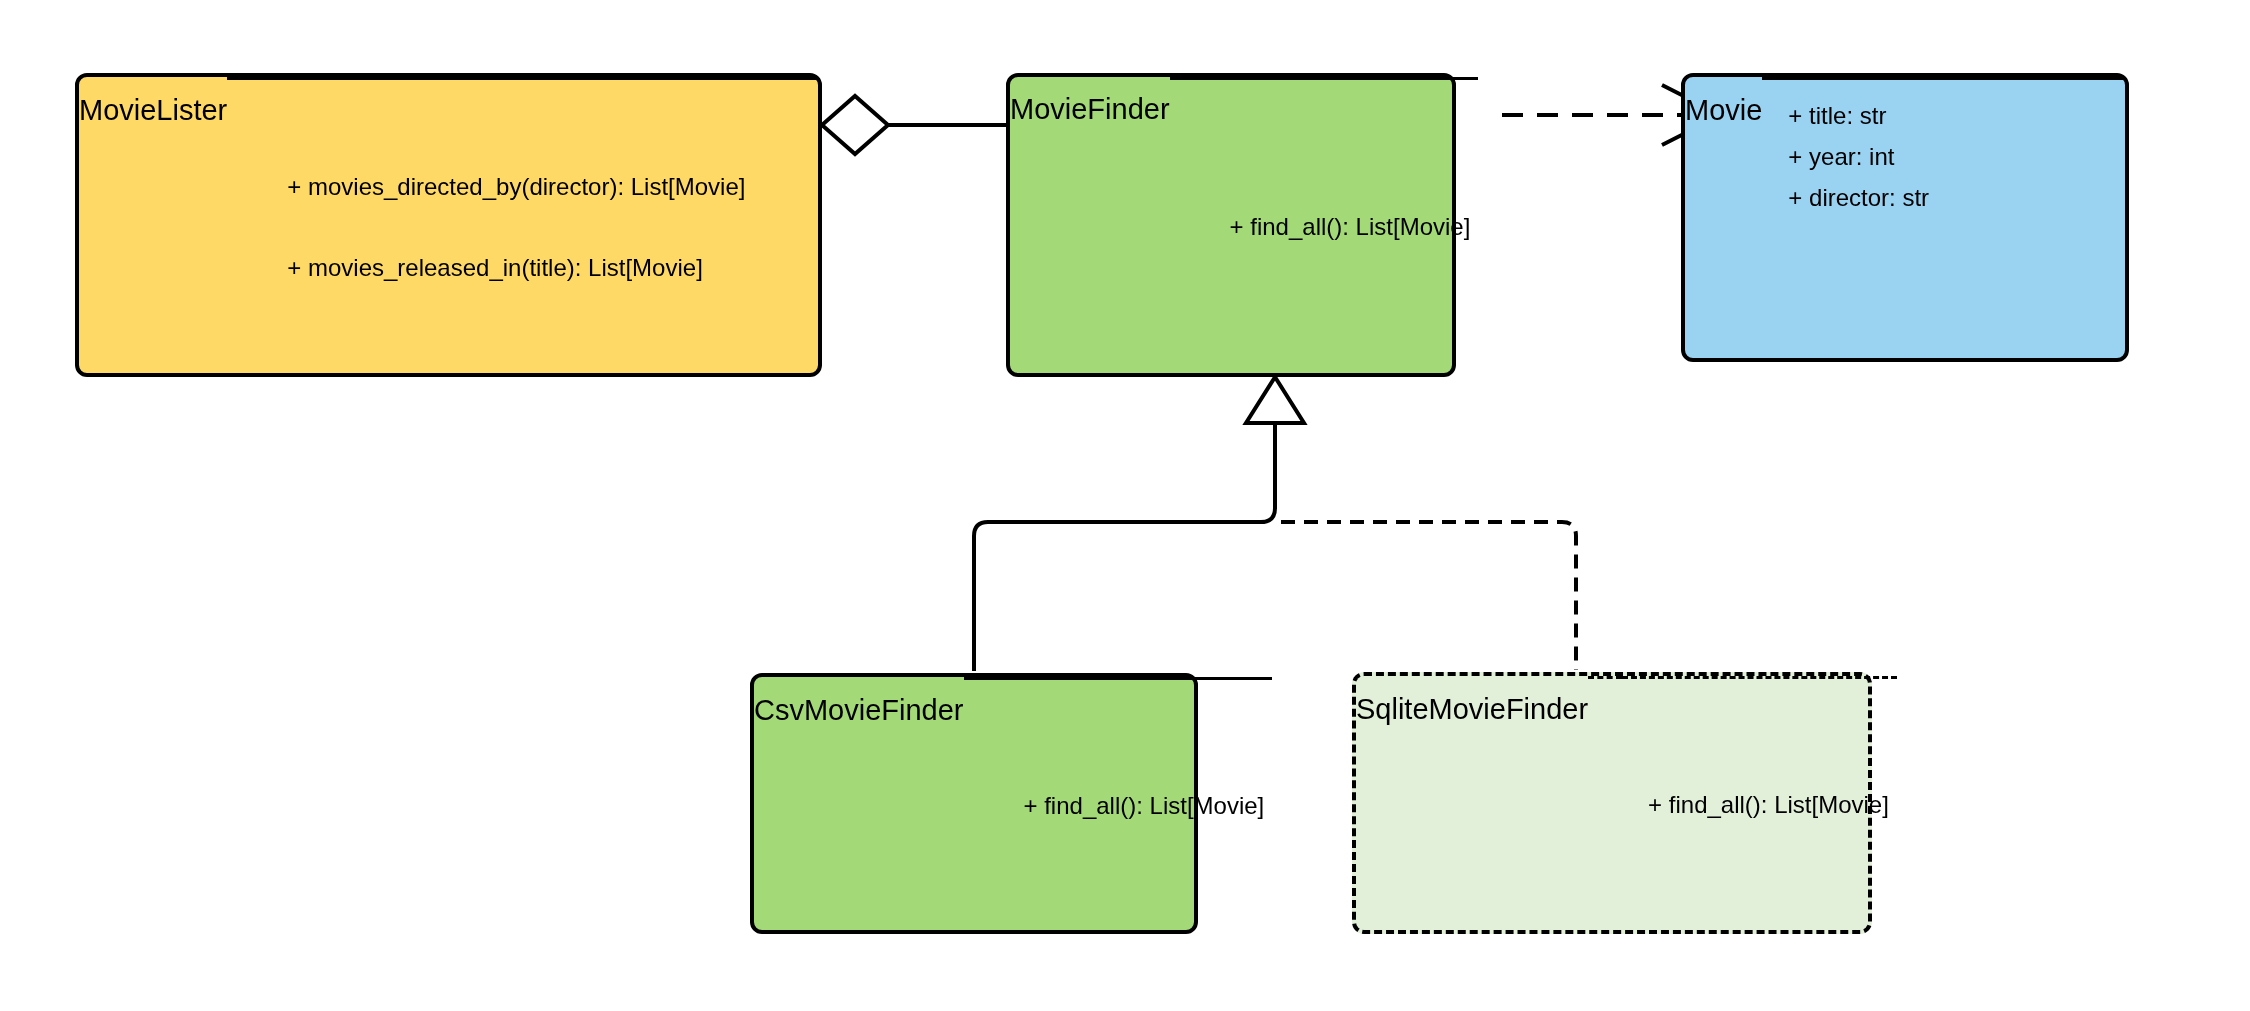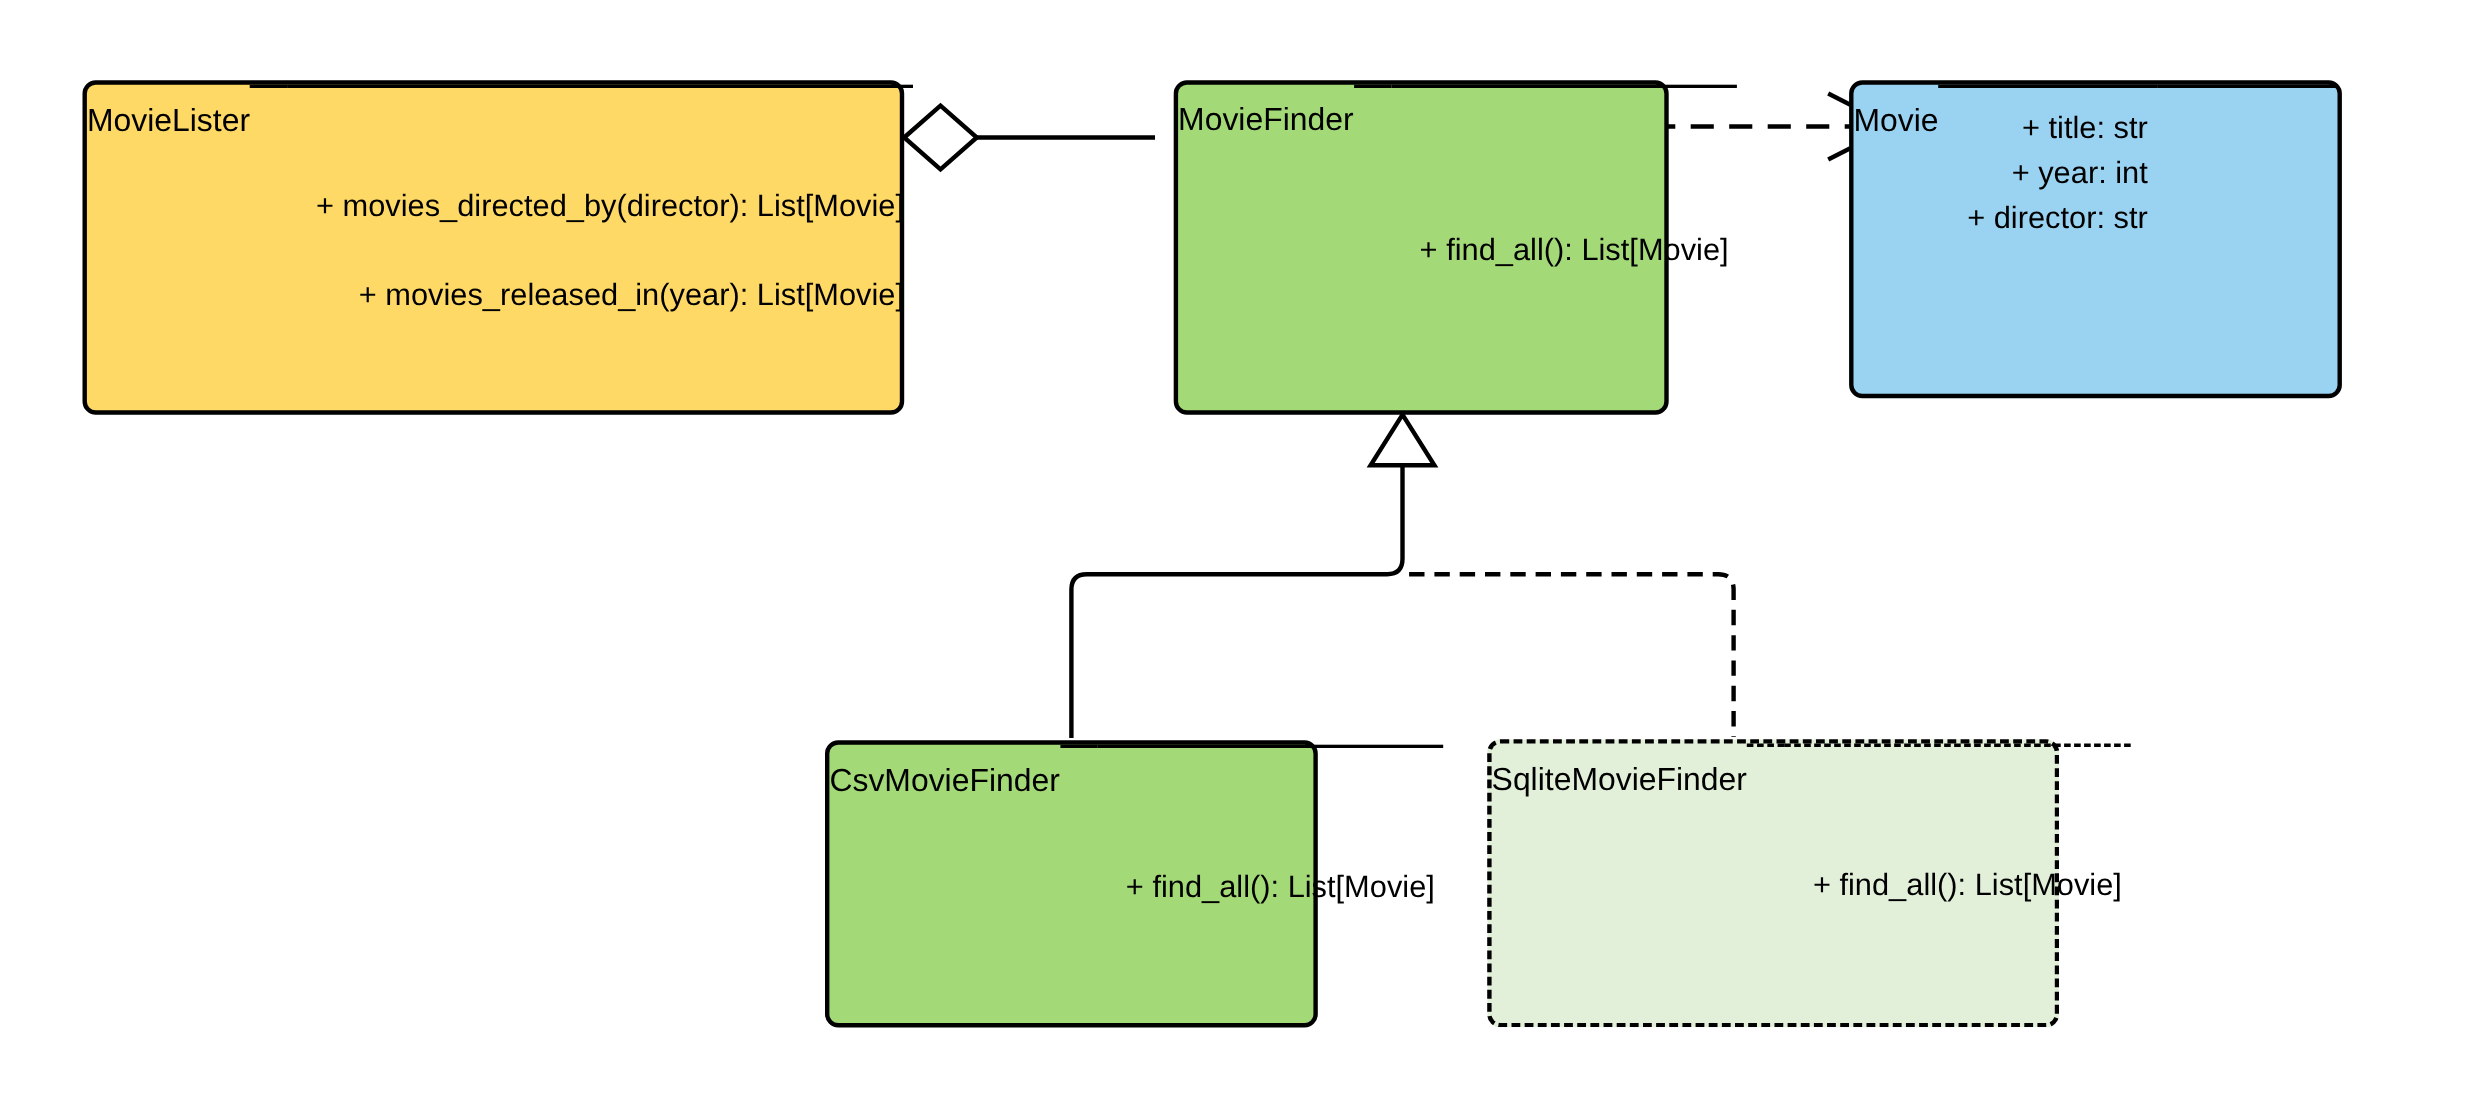--- a/index.html
+++ b/index.html
@@ -53,24 +53,23 @@
   .uml-class .methods {
     border-top: 3px solid var(--line, #000000);
     display: flex;
     flex-direction: column;
     justify-content: center;
     padding-left: 26px;
     padding-right: 8px;
   }
   .uml-class .methods { flex: 1 1 auto; gap: 40px; }
   .member {
-    font-size: 28px;
+    font-size: 24px;
     line-height: 41px;
     white-space: nowrap;
-    text-align: right;
   }
 </style>
 </head>
 <body>
 
 <div class="canvas">
 
   <svg class="connectors" viewBox="0 0 2250 1011" xmlns="http://www.w3.org/2000/svg">
     
     <line x1="886" y1="125" x2="1050" y2="125"></line>
@@ -82,25 +81,25 @@
     <polygon class="marker-hollow" points="1275,377 1246,423 1304,423"></polygon>
     <path class="no-fill" d="M 1275 423 L 1275 508 Q 1275 522 1261 522 L 988 522 Q 974 522 974 536 L 974 671"></path>
     <path class="no-fill dash-gen" d="M 1281 522 L 1562 522 Q 1576 522 1576 536 L 1576 670"></path>
   </svg>
 
   <div class="uml-class yellow" style="left:75px; top:73px; width:747px; height:304px;">
     <div class="title" style="height:67px">MovieLister</div>
     <div class="attrs" style="height:93px"></div>
     <div class="methods">
       <div class="member">+ movies_directed_by(director): List[Movie]</div>
-      <div class="member">+ movies_released_in(year): List[Movie]</div>
+      <div class="member">+ movies_released_in(title): List[Movie]</div>
     </div>
   </div>
 
-  <div class="uml-class green" style="left:1067px; top:73px; width:450px; height:304px;">
+  <div class="uml-class green" style="left:1006px; top:73px; width:450px; height:304px;">
     <div class="title" style="height:65px">MovieFinder</div>
     <div class="attrs" style="height:112px"></div>
     <div class="methods">
       <div class="member">+ find_all(): List[Movie]</div>
     </div>
   </div>
 
   <div class="uml-class blue" style="left:1681px; top:73px; width:448px; height:289px;">
     <div class="title" style="height:67px">Movie</div>
     <div class="attrs" style="height:153px">

